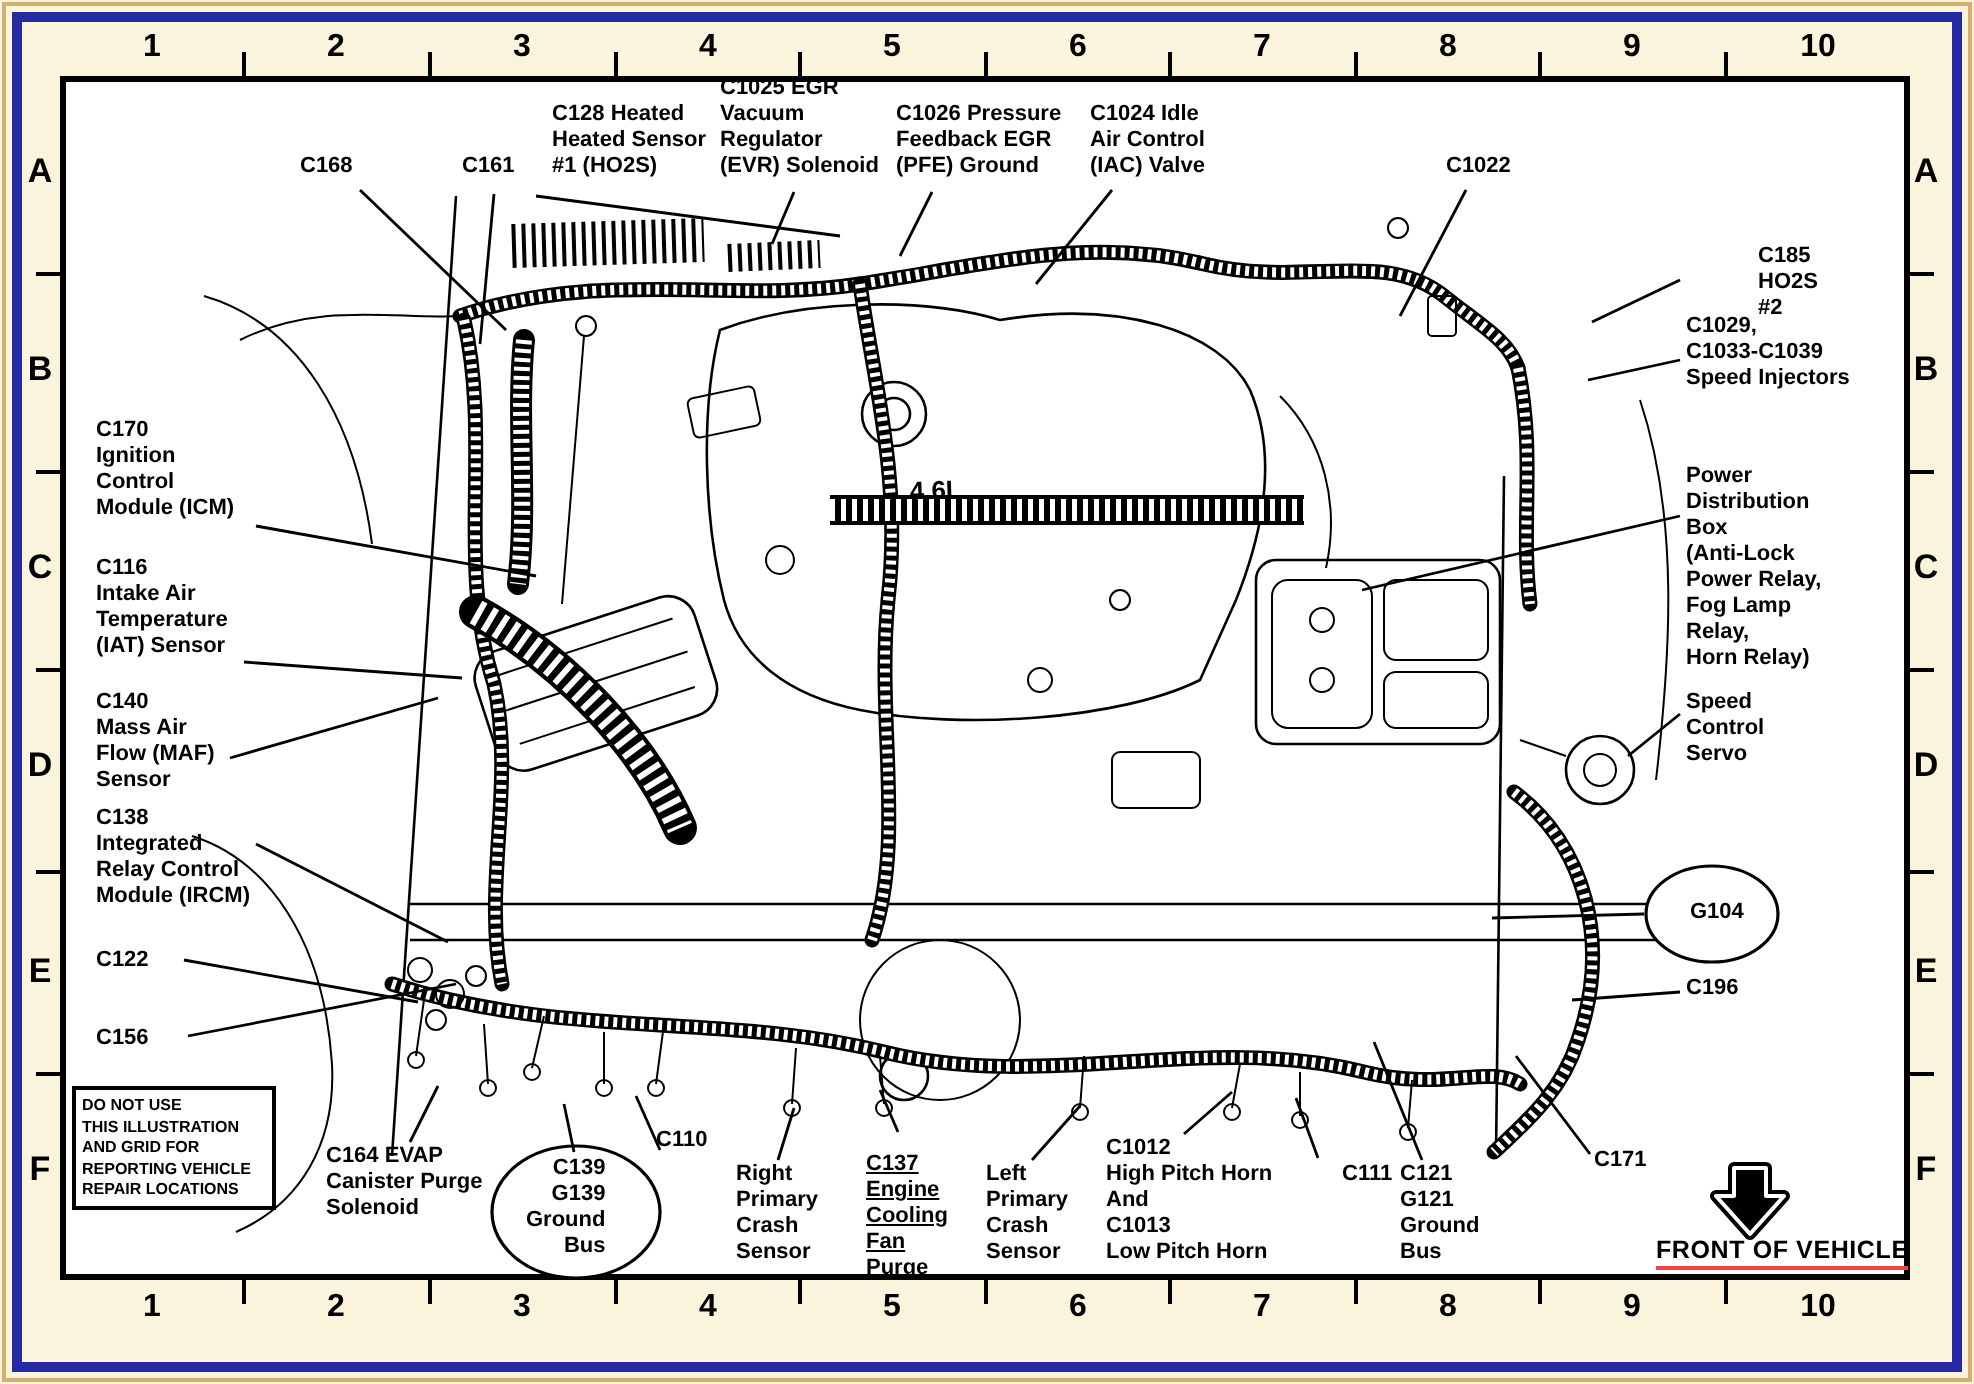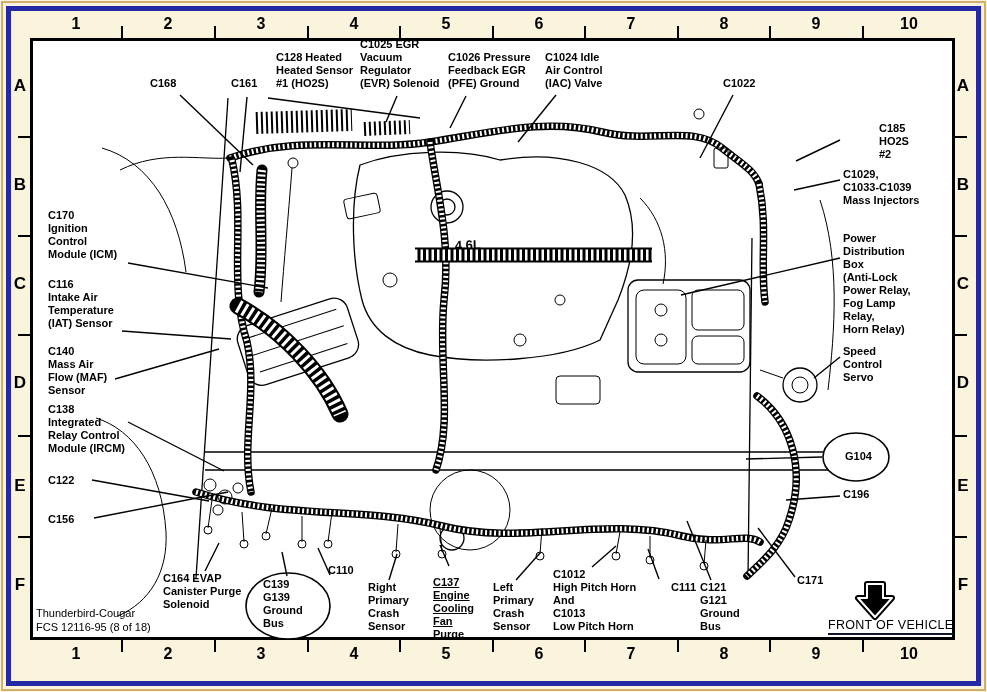--- a/index.html
+++ b/index.html
@@ -22,22 +22,22 @@
   .midR{stroke:#fff;fill:none;stroke-width:8;stroke-dasharray:2,2.5;}
   .hatch{stroke:#000;stroke-dasharray:2,3;}
   .badge{font-family:"Liberation Sans",sans-serif;font-weight:bold;font-size:13px;fill:#000;}
   .callout{position:absolute;font-weight:bold;font-size:11px;line-height:13px;white-space:nowrap;}
   .gnum{position:absolute;font-weight:bold;font-size:16px;transform:translate(-50%,-50%);}
   .glet{position:absolute;font-weight:bold;font-size:17px;transform:translate(-50%,-50%);}
   .notice{position:absolute;left:36px;top:543px;width:92px;border:2px solid #000;background:#fff;
           padding:3px 3px 2px 3px;font-size:8px;font-weight:bold;line-height:10.5px;}
   .footer{position:absolute;left:36px;top:606px;font-size:11px;line-height:14px;}
   .title{position:absolute;left:0;top:659px;width:987px;text-align:center;font-weight:bold;font-size:13.5px;}
-  .fov{position:absolute;left:828px;top:618px;font-weight:normal;font-size:12.5px;
-       border-bottom:2px solid #0f172a;padding-bottom:1px;letter-spacing:.3px;}
+  .fov{position:absolute;left:828px;top:618px;font-weight:bold;font-size:12.5px;
+       border-bottom:2px solid #ef4444;padding-bottom:1px;letter-spacing:.3px;}
 </style>
 </head>
 <body>
 
 <div class="page">
   <div class="tanline"></div>
   <div class="navy"></div>
   <div class="frame"></div>
 
   <svg class="art" viewBox="0 0 987 692">
@@ -277,24 +277,24 @@
         <div>(IAC) Valve</div>
       </div>
       <div class="callout" style="left: 723px; top: 77px;">
         <div>C1022</div>
       </div>
       <div class="callout" style="left: 843px; top: 122px; margin-left: 36px;">
         <div>C185</div>
         <div>HO2S</div>
         <div>#2</div>
       </div>
-      <div class="callout" style="left: 843px; top: 168px;">
+      <div class="callout" style="left: 843px; top: 157px;">
         <div>C1029,</div>
         <div>C1033-C1039</div>
-        <div>Mass Injectors</div>
+        <div>Speed Injectors</div>
       </div>
       <div class="callout" style="left: 843px; top: 232px;">
         <div>Power</div>
         <div>Distribution</div>
         <div>Box</div>
         <div>(Anti-Lock</div>
         <div>Power Relay,</div>
         <div>Fog Lamp</div>
         <div>Relay,</div>
         <div>Horn Relay)</div>
@@ -341,21 +341,21 @@
         <div>C122</div>
       </div>
       <div class="callout" style="left: 48px; top: 513px;">
         <div>C156</div>
       </div>
       <div class="callout" style="left: 163px; top: 572px;">
         <div>C164 EVAP</div>
         <div>Canister Purge</div>
         <div>Solenoid</div>
       </div>
-      <div class="callout" style="left: 263px; top: 578px;">
+      <div class="callout" style="left: 263px; top: 578px; text-align: right;">
         <div>C139</div>
         <div>G139</div>
         <div>Ground</div>
         <div>Bus</div>
       </div>
       <div class="callout" style="left: 328px; top: 564px;">
         <div>C110</div>
       </div>
       <div class="callout" style="left: 368px; top: 581px;">
         <div>Right</div>
@@ -387,20 +387,23 @@
         <div>C111</div>
       </div>
       <div class="callout" style="left: 700px; top: 581px;">
         <div>C121</div>
         <div>G121</div>
         <div>Ground</div>
         <div>Bus</div>
       </div>
     </div>
 
-
-  <div class="footer">
-    <div>Thunderbird-Cougar</div>
-    <div>FCS 12116-95 (8 of 18)</div>
+  <div class="notice">
+    <div>DO NOT USE</div>
+    <div>THIS ILLUSTRATION</div>
+    <div>AND GRID FOR</div>
+    <div>REPORTING VEHICLE</div>
+    <div>REPAIR LOCATIONS</div>
   </div>
+
 
   <div class="fov">FRONT OF VEHICLE</div>
 </div>
 
 </body></html>

